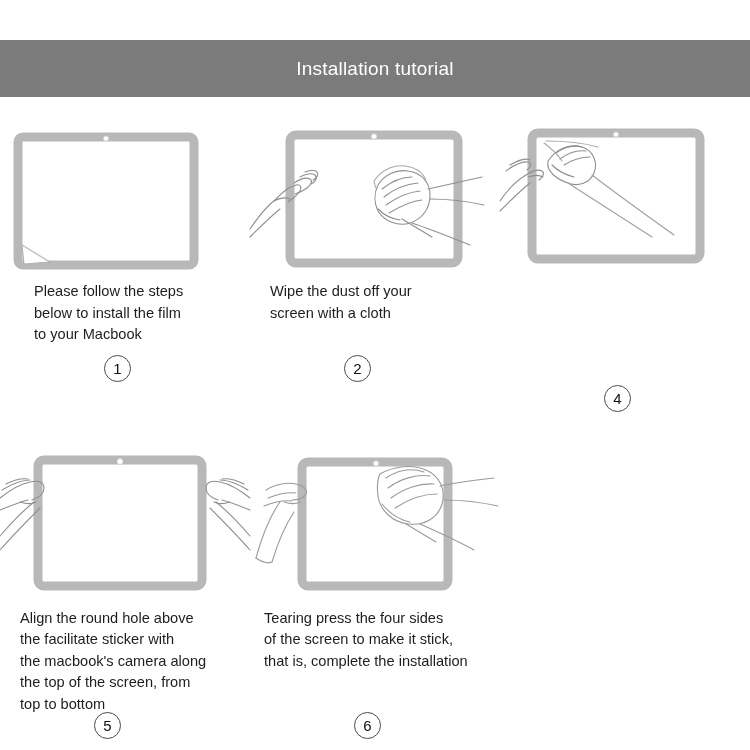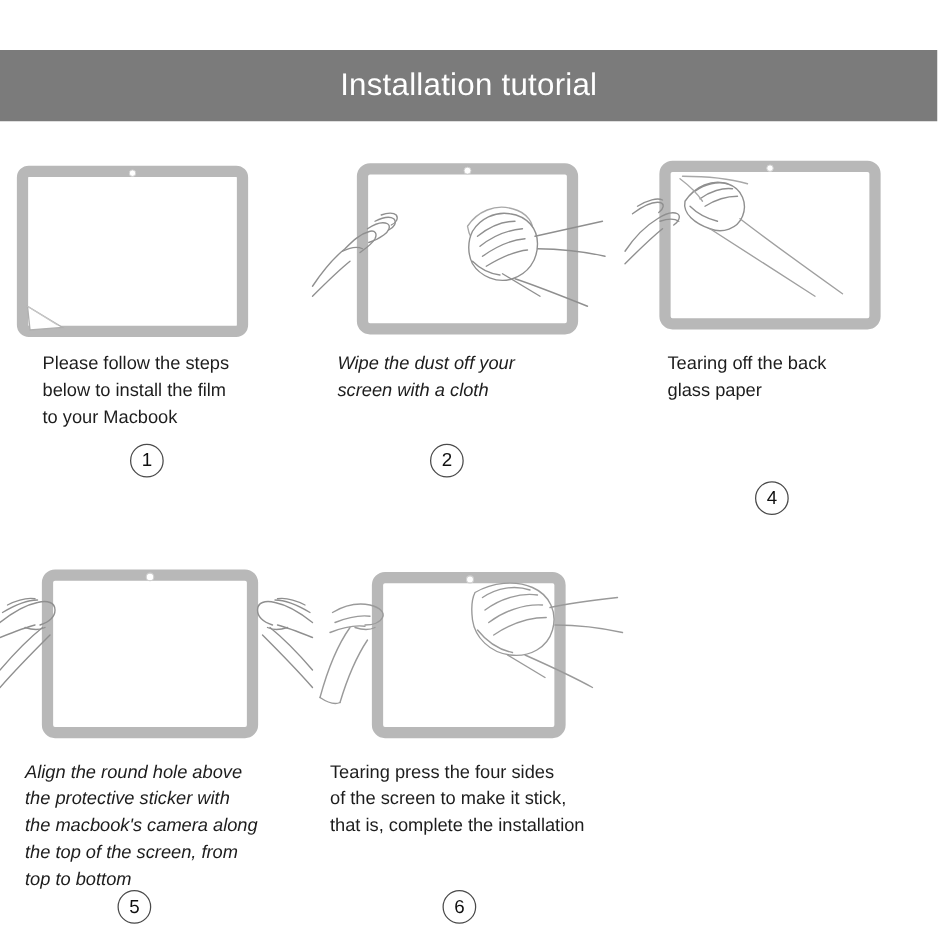--- a/index.html
+++ b/index.html
@@ -28,21 +28,21 @@
     top: 40px;
     width: 750px;
     height: 57px;
     background: #7b7b7b;
     display: flex;
     align-items: center;
     justify-content: center;
   }
   .header-title {
     color: #ffffff;
-    font-size: 25px;
+    font-size: 19px;
     font-weight: 400;
     letter-spacing: 0.2px;
     font-family: "Liberation Sans", sans-serif;
     white-space: nowrap;
   }
 
   
   .steps-grid {
     position: absolute;
     left: 0;
@@ -77,21 +77,21 @@
   .caption {
     margin-top: 12px;
     padding-left: 34px;
     padding-right: 8px;
     color: #1d1d1d;
     font-size: 14.6px;
     line-height: 21.5px;
     font-family: "Liberation Sans", sans-serif;
     white-space: pre-line;
   }
-  .step-col-2 .caption { padding-left: 20px; font-style: italic; }
+  .step-col-2 .caption { padding-left: 20px; }
   .step-col-3 .caption { padding-left: 14px; }
 
   .badge-row {
     position: absolute;
     left: 0;
     width: 100%;
     display: flex;
     justify-content: center;
   }
   .row-1 .badge-row { top: 258px; }
@@ -219,22 +219,20 @@
             <path d="M 64 46 C 72 41 82 38 90 38"></path>
             <path d="M 52 46 C 58 52 66 56 74 58"></path>
 
             <path d="M 46 22 C 66 22 84 24 98 28" stroke="#a8a8a8"></path>
             <path d="M 68 64 C 96 82 124 100 152 118" stroke="#a0a0a0"></path>
             <path d="M 92 56 C 118 76 146 96 174 116" stroke="#a0a0a0"></path>
             <path d="M 44 24 C 52 30 58 36 62 42" stroke="#a8a8a8"></path>
           </g>
         </svg>
       </div>
-      <div class="caption">Tearing off the back
-glass paper</div>
       <div class="badge-row">
         <div class="badge">4</div>
       </div>
     </div>
 
     <div class="step row-2 step-col-2">
       <div class="illus">
         <svg viewBox="0 0 250 150" preserveAspectRatio="xMidYMid meet">
           <rect x="38" y="14" width="164" height="126" rx="6" ry="6" fill="none" stroke="#b8b8b8" stroke-width="9"></rect>
           <circle cx="120" cy="15.5" r="3" fill="#ffffff" stroke="#cfcfcf" stroke-width="0.9"></circle>
@@ -255,21 +253,21 @@
             <path d="M 248 44 C 238 38 228 34 220 34"></path>
             <path d="M 244 38 C 236 34 228 32 222 33"></path>
             <path d="M 250 64 C 240 60 230 56 222 54"></path>
             <path d="M 250 90 C 238 76 226 64 216 56"></path>
             <path d="M 250 104 C 236 88 222 74 210 62"></path>
             <path d="M 230 56 C 224 58 218 58 214 56"></path>
           </g>
         </svg>
       </div>
       <div class="caption">Align the round hole above
-the protective sticker with
+the facilitate sticker with
 the macbook's camera along
 the top of the screen, from
 top to bottom</div>
       <div class="badge-row">
         <div class="badge">5</div>
       </div>
     </div>
 
     <div class="step row-2 step-col-3">
       <div class="illus">

